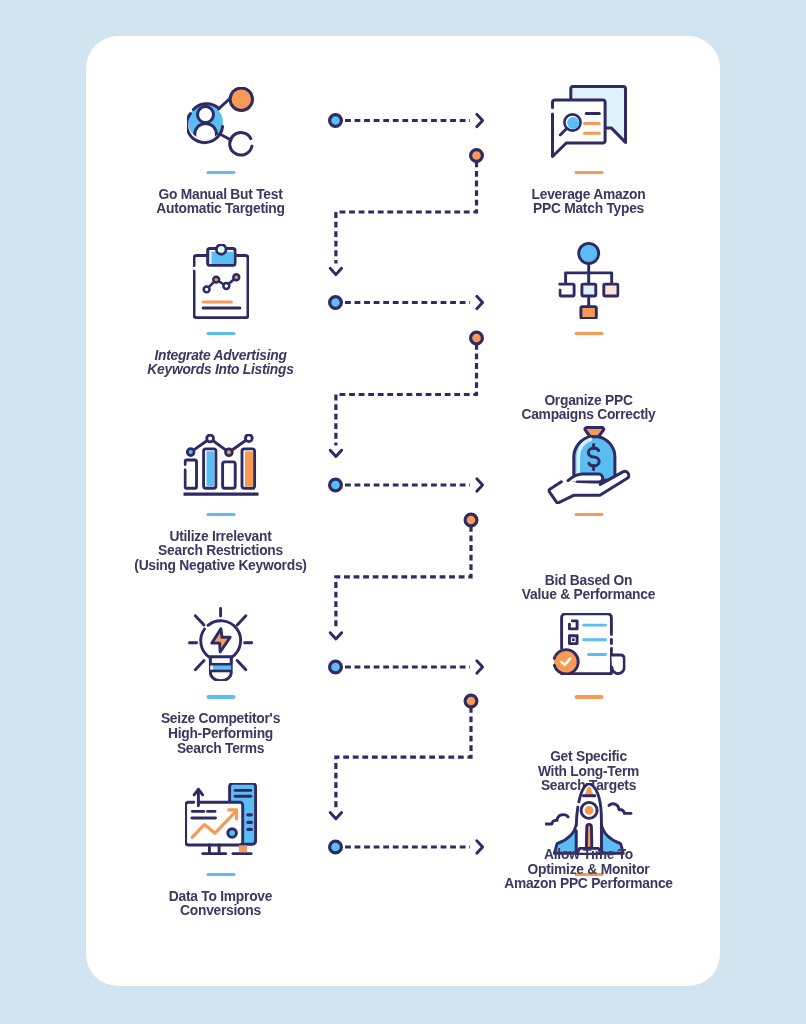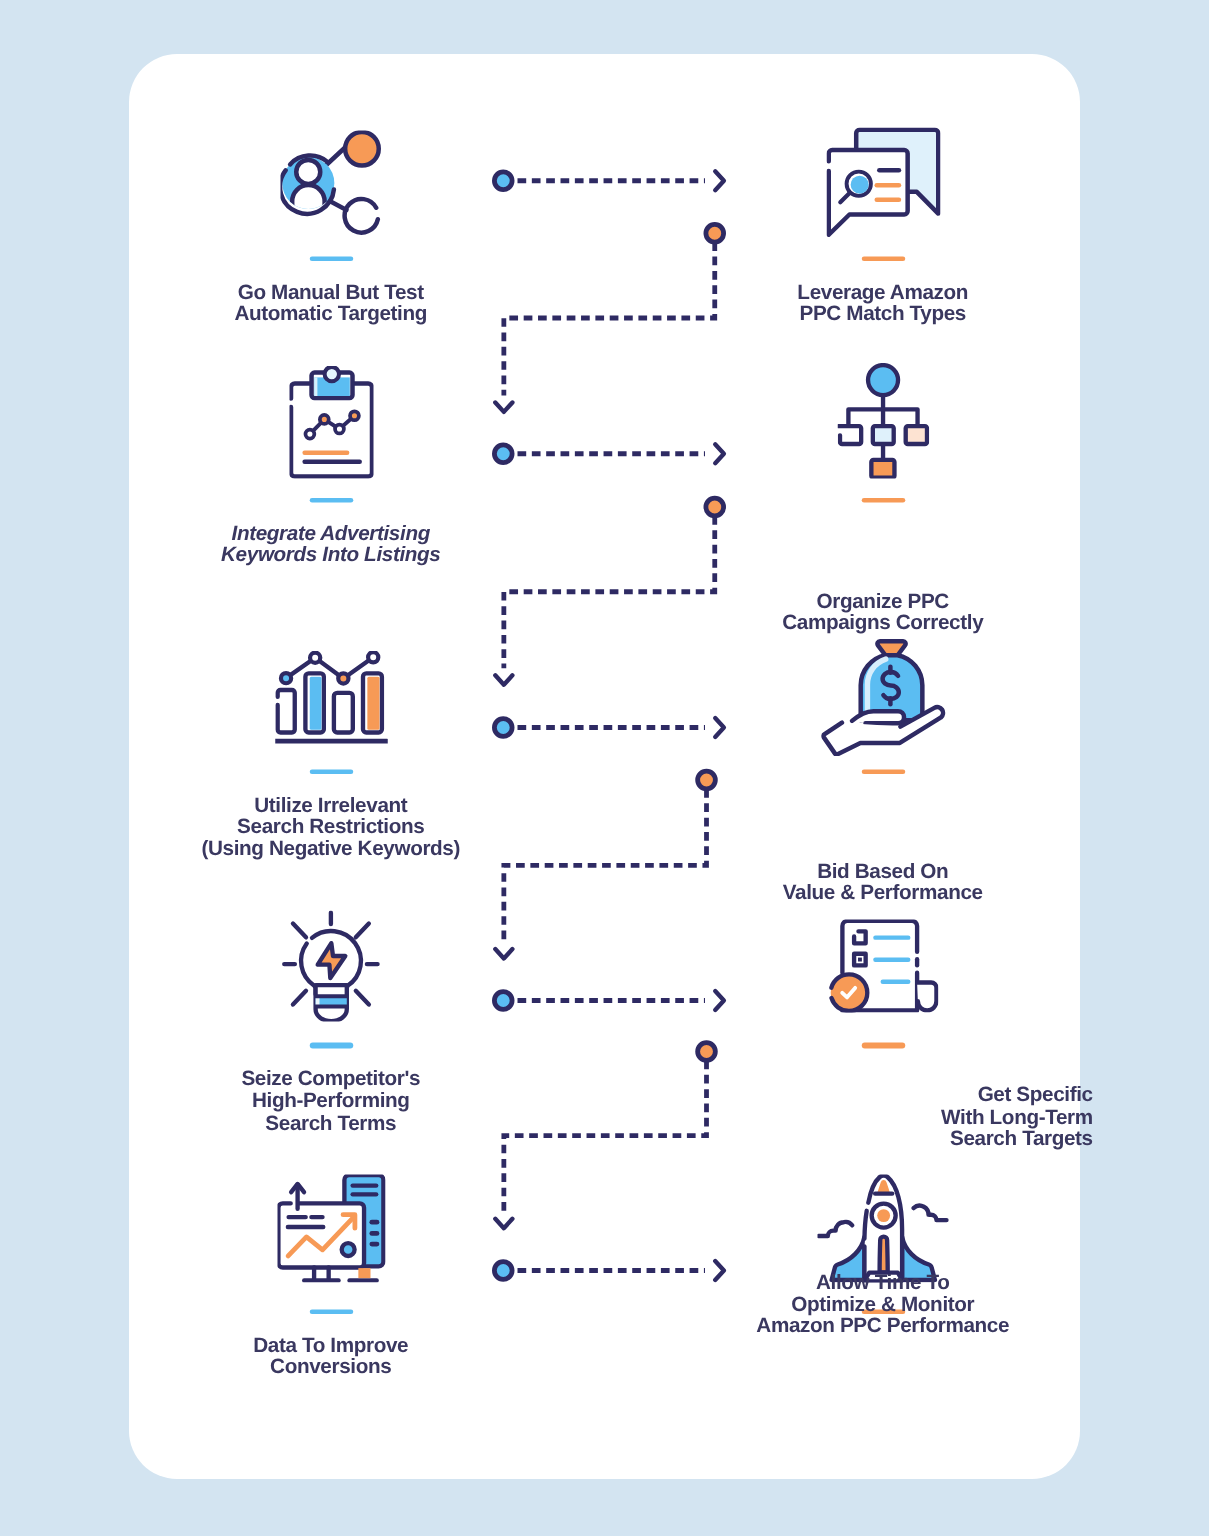--- a/index.html
+++ b/index.html
@@ -194,21 +194,21 @@
 <g stroke="#5bbdf2" stroke-width="2.9" stroke-linecap="round">
 <line x1="31.1" y1="12.1" x2="53" y2="12.1"></line>
 <line x1="31.1" y1="26.8" x2="53" y2="26.8"></line>
 <line x1="36" y1="41.5" x2="53" y2="41.5"></line>
 </g>
 <circle cx="13.5" cy="48.8" r="12.2" fill="#f79a56" stroke="#2e2a63" stroke-width="2.9" stroke-dasharray="34.5 7 35.2" stroke-linecap="round"></circle>
 <polyline points="9,48.9 12.2,51.9 17.6,45.6" fill="none" stroke="#fff" stroke-width="2.6" stroke-linecap="round" stroke-linejoin="round"></polyline>
 </svg>
         </div>
         <div class="divider" style="background: rgb(247, 154, 86); top: 695.2px;"></div>
-        <div class="label" style="top: 723px; text-align: right;">
+        <div class="label" style="top: 750px;">
           <div>Get Specific</div>
           <div>With Long-Term</div>
           <div>Search Targets</div>
         </div>
       </div>
       <div class="step" style="left: 80.5px; top: 0px;">
         <div class="icon-wrap" style="top: 782.7px;">
           <svg width="72" height="72" viewBox="0 0 72 72">
 <rect x="44.6" y="0.4" width="26" height="60.8" rx="3.2" fill="#5bbdf2" stroke="#2e2a63" stroke-width="2.9"></rect>
 <g stroke="#2e2a63" stroke-width="2.9" stroke-linecap="round">

